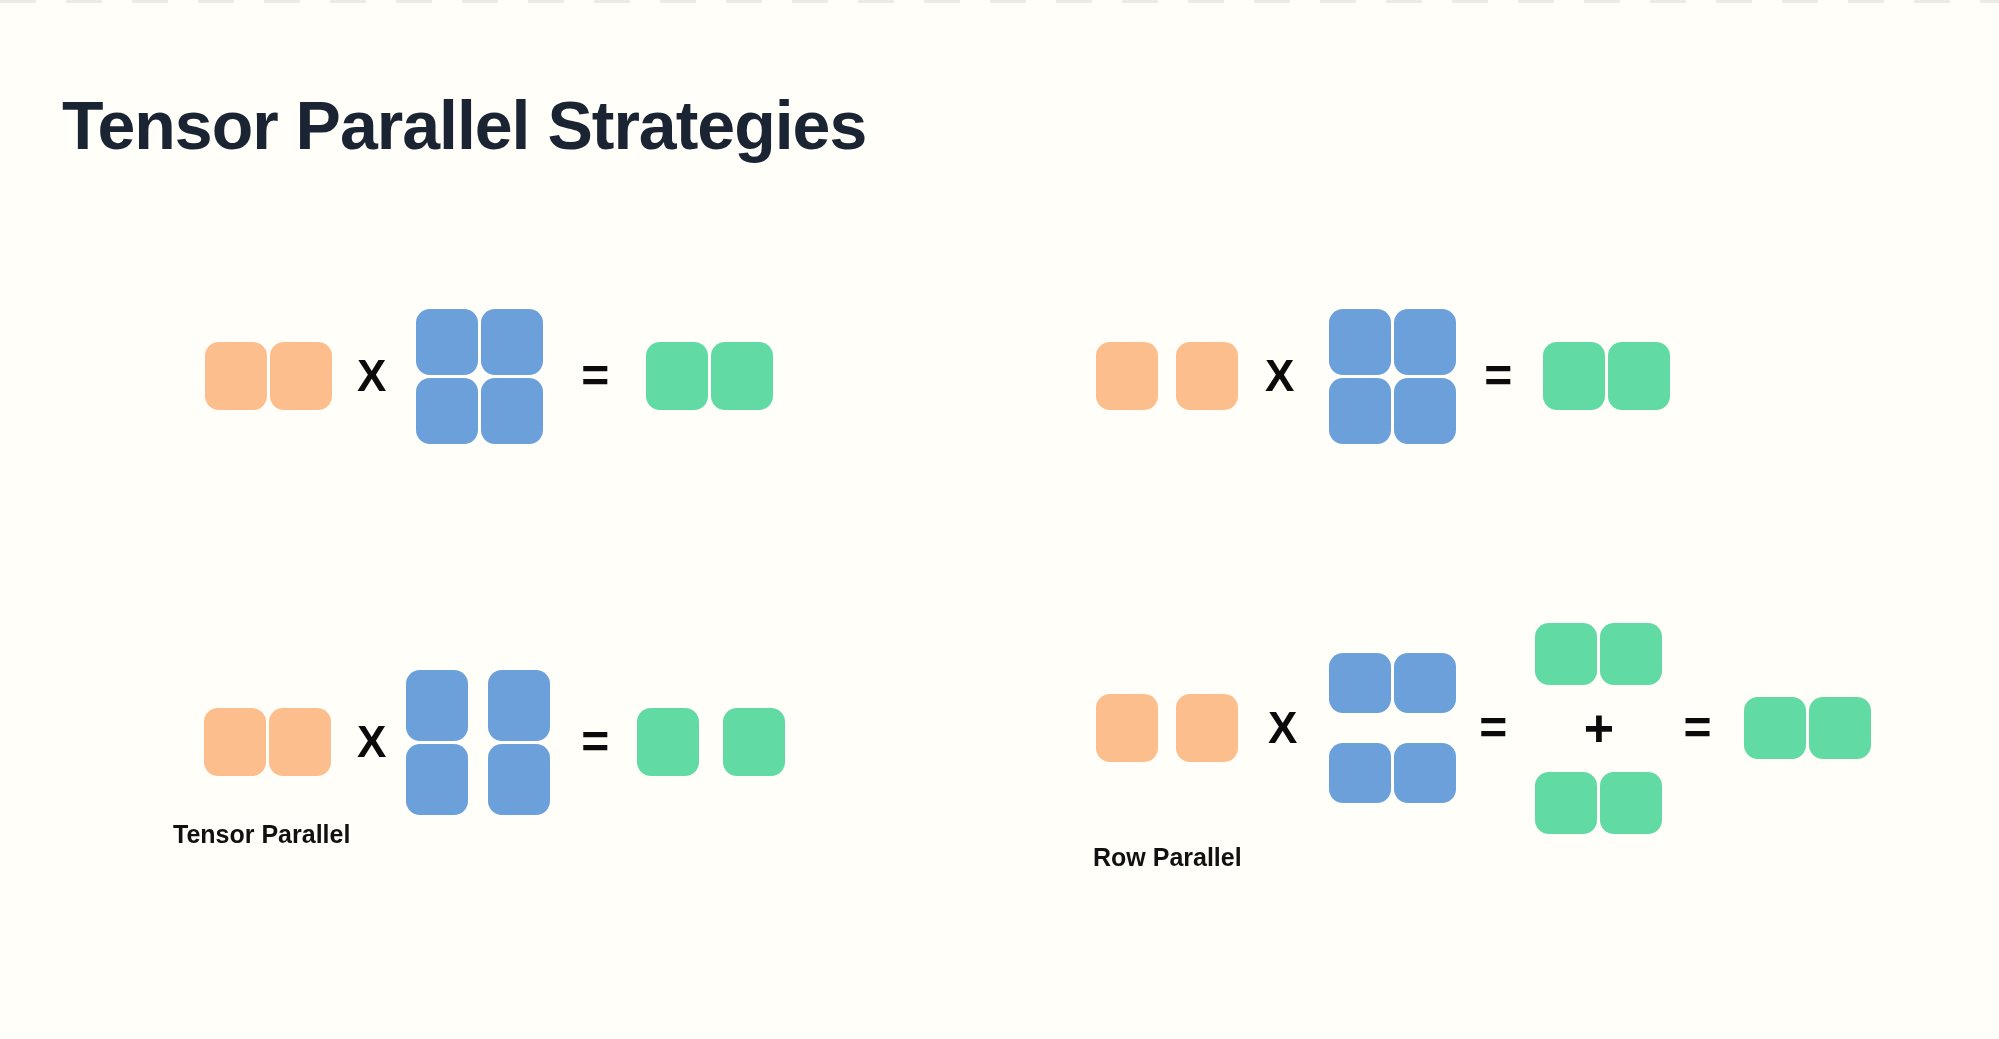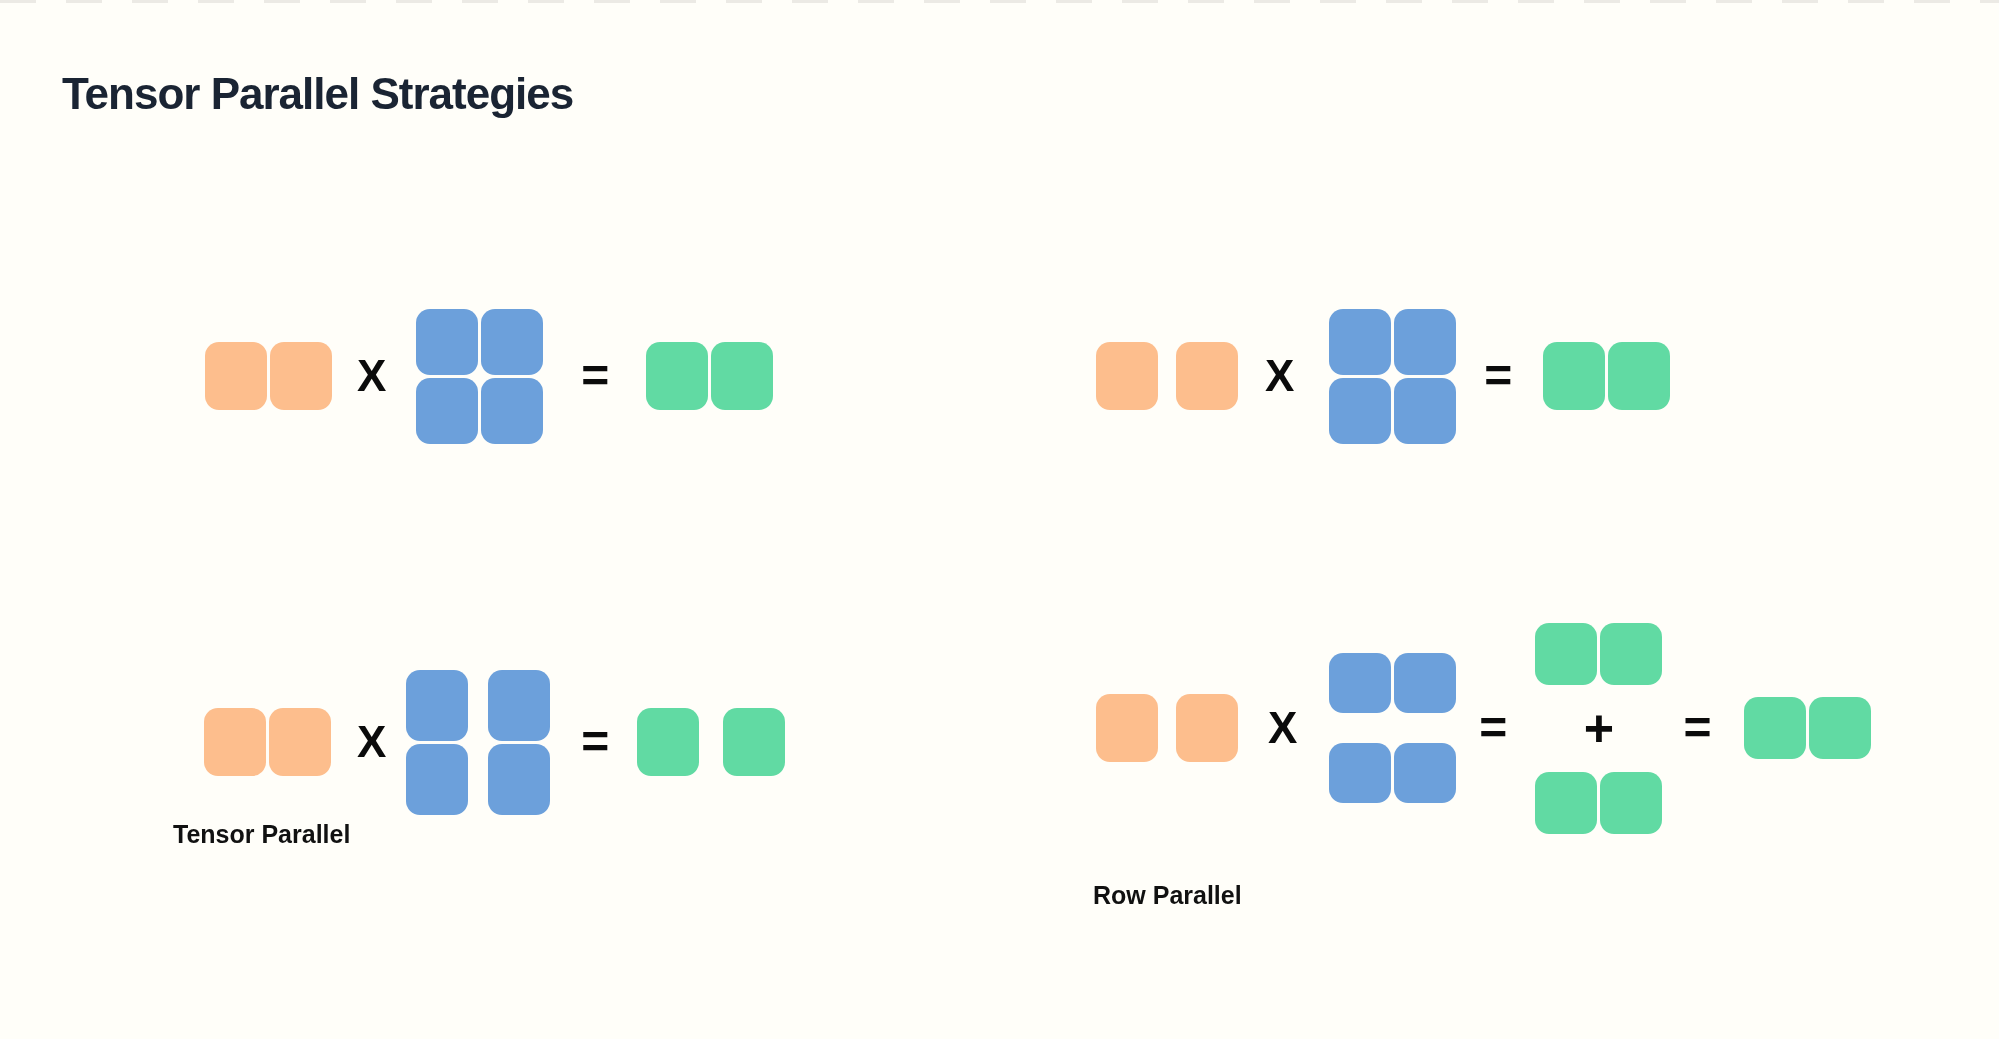--- a/index.html
+++ b/index.html
@@ -10,21 +10,21 @@
     font-family:"Liberation Sans", sans-serif;
     background:#FFFEF9;
   }
   
   .top-dashes{
     position:absolute;left:0;top:0;width:100%;height:3px;
     background:repeating-linear-gradient(90deg,#ECEAE5 0 36px,transparent 36px 66px);
   }
   .page-title{
     position:absolute;left:62px;top:40px;
-    font-size:44px;font-weight:bold;letter-spacing:-1px;
+    font-size:68px;font-weight:bold;letter-spacing:-1px;
     color:#1A2433;white-space:nowrap;
   }
   
   .diagram{
     position:absolute;display:flex;align-items:center;
   }
   .pair{display:flex;gap:3px;}
   .pair.split{gap:18px;}
   .blk{
     width:62px;height:68px;border-radius:14px;flex:0 0 auto;
@@ -50,21 +50,21 @@
     display:flex;flex-direction:column;align-items:center;
     justify-content:space-between;height:211px;flex:0 0 auto;
   }
   .stack .pair .blk{height:62px;}
   .stack-mid{display:flex;align-items:center;justify-content:center;flex:1;}
   .strategy-label{
     position:absolute;font-size:25px;font-weight:bold;color:#111111;
     white-space:nowrap;
   }
   .label-column{left:173px;top:820px;}
-  .label-row{left:1093px;top:843px;margin-top:38px;}
+  .label-row{left:1093px;top:843px;}
   
   .d-tl{left:205px;top:296px;height:160px;}
   .d-tr{left:1096px;top:296px;height:160px;}
   .d-bl{left:204px;top:660px;height:164px;}
   .d-br{left:1096px;top:622px;height:212px;}
   
   .d-tl .op.mul{margin:0 30px 0 25px;}
   .d-tl .op.eq{margin:0 37px 0 38px;}
   .d-tr .op.mul{margin:0 35px 0 27px;}
   .d-tr .op.eq{margin:0 31px 0 28px;}

